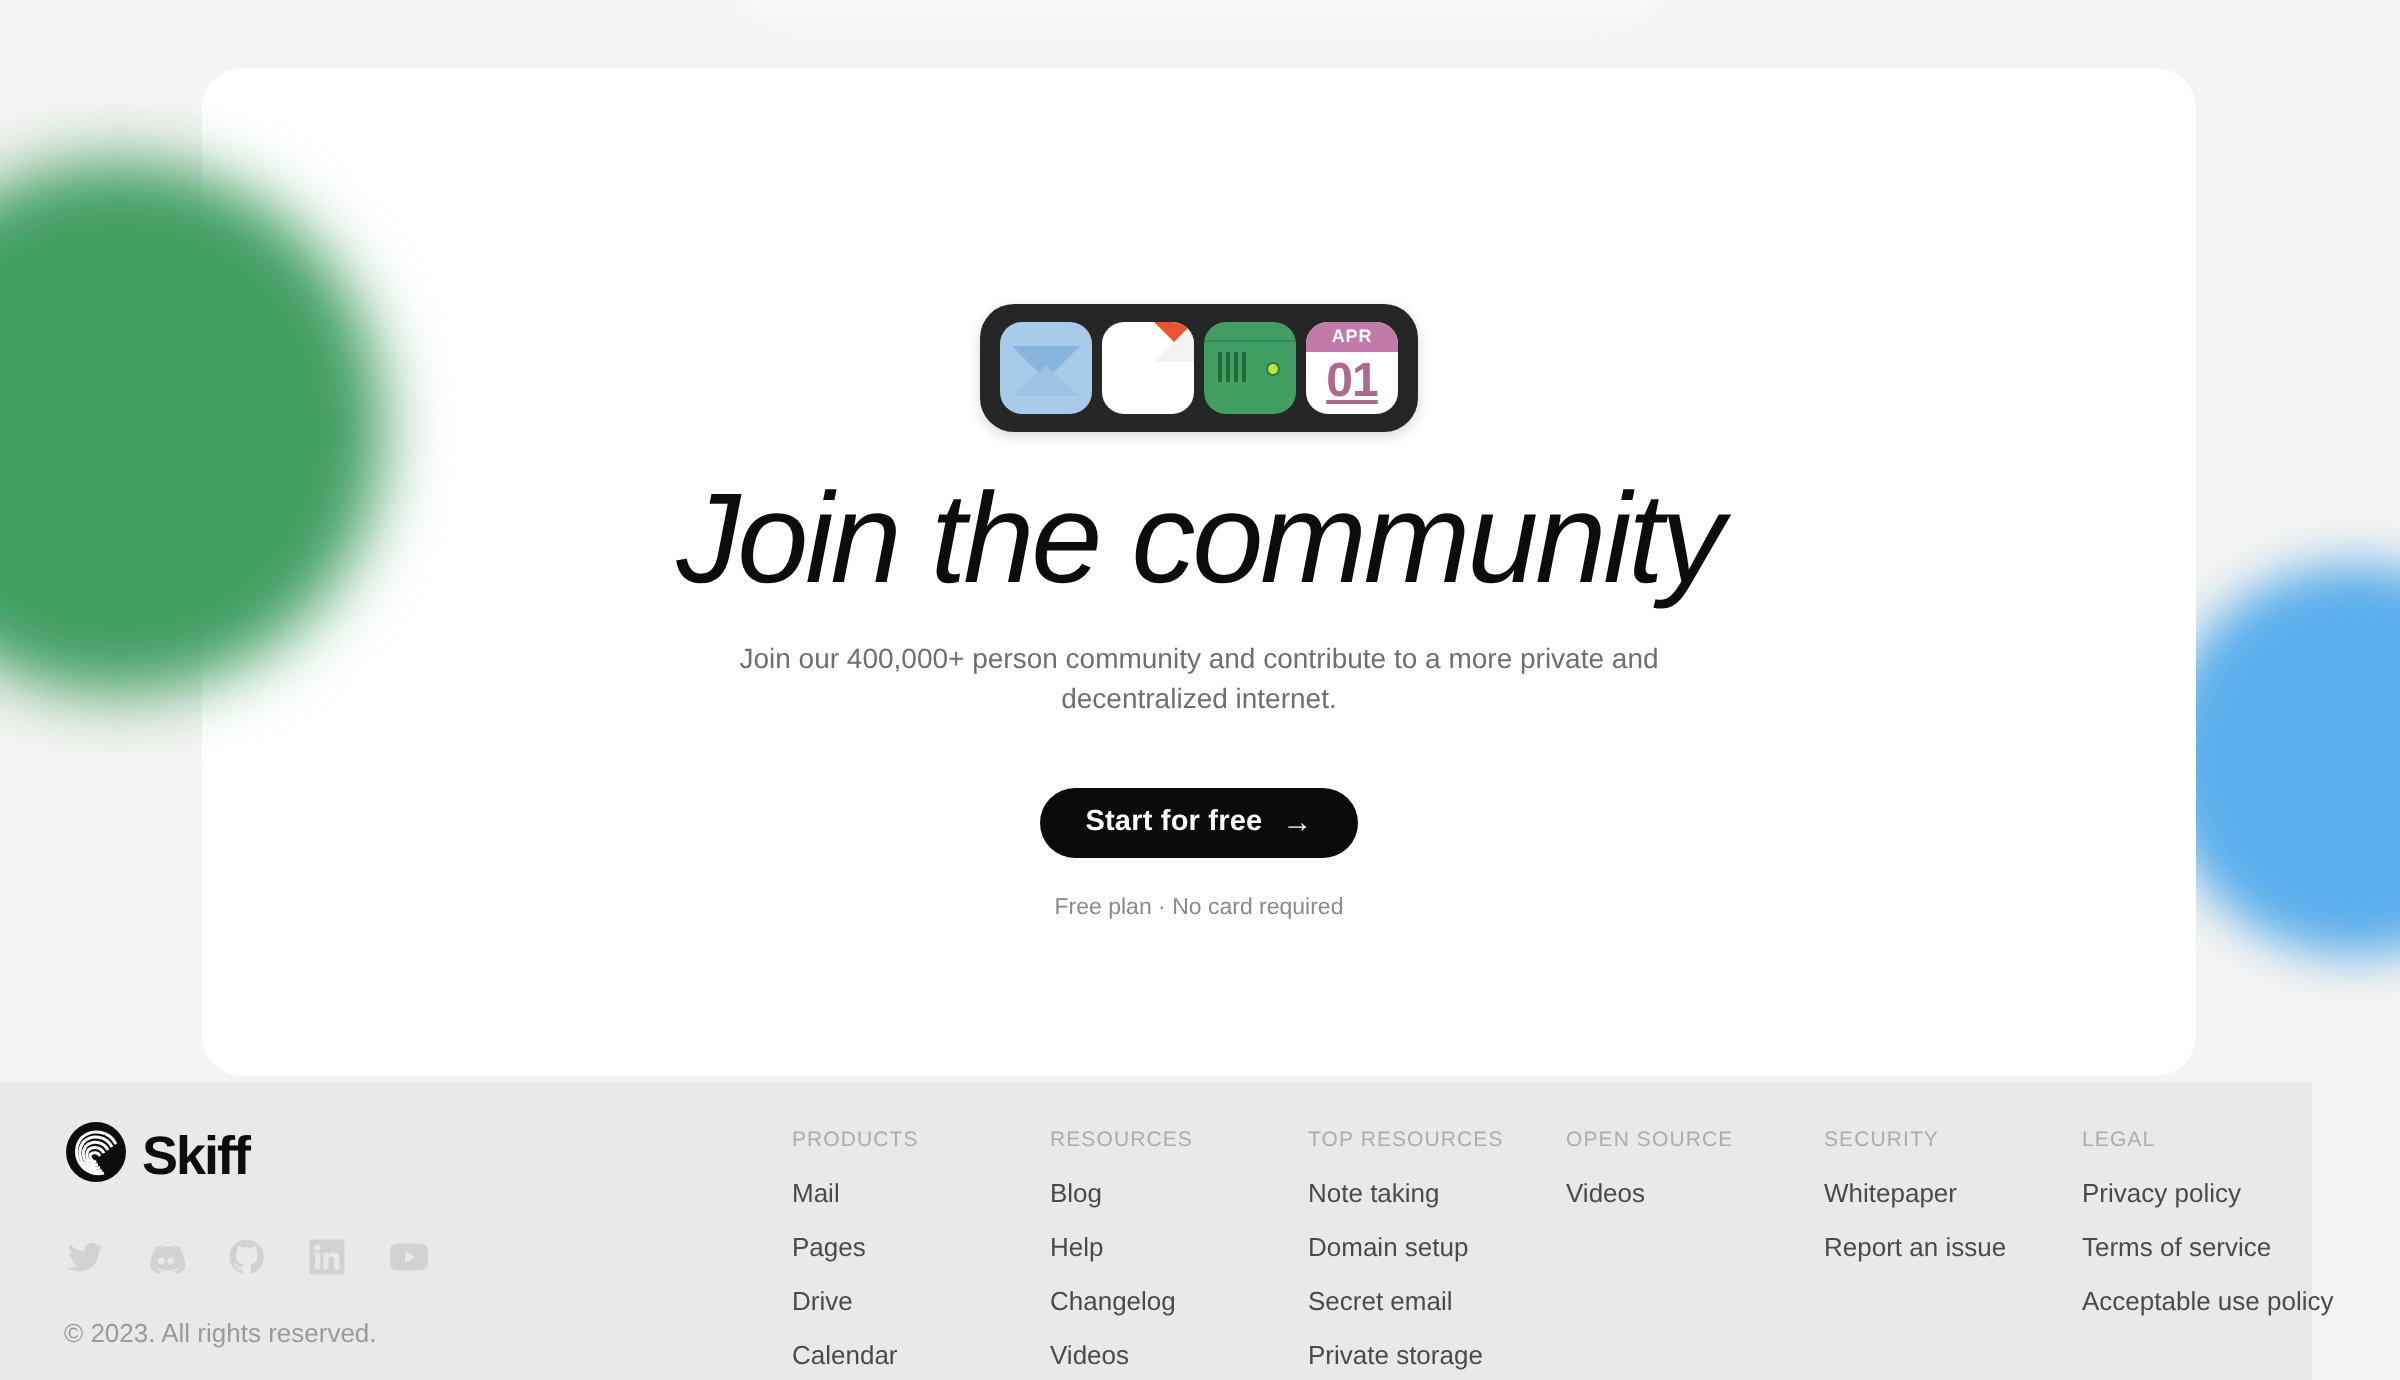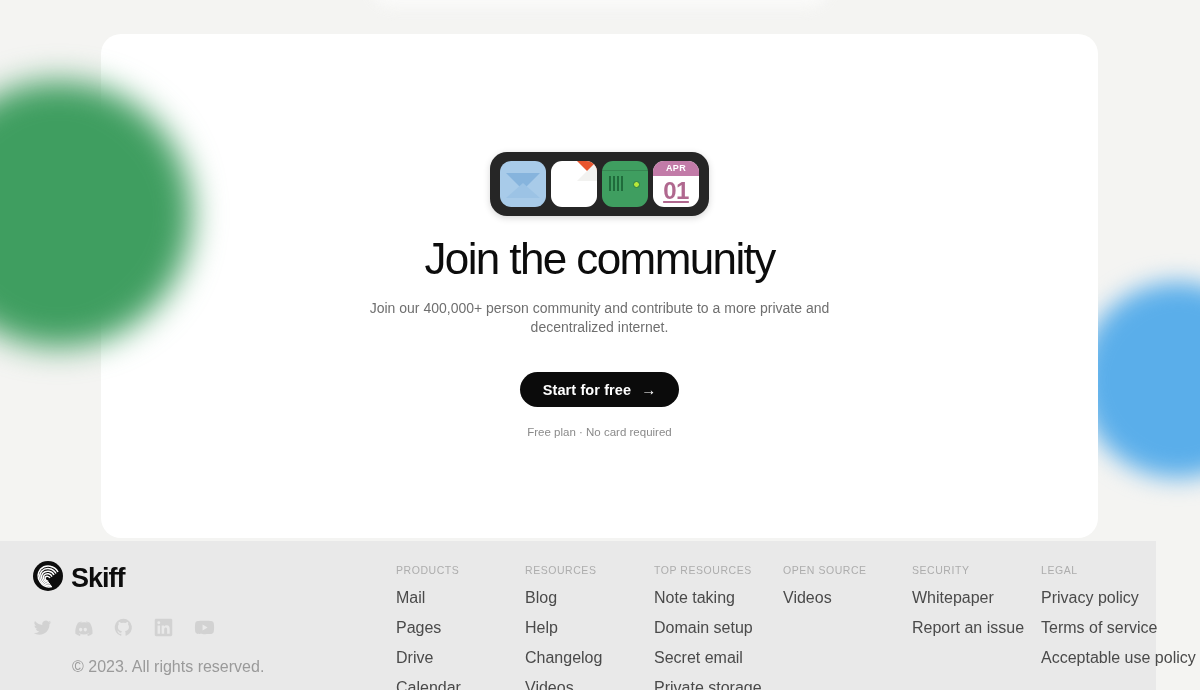--- a/index.html
+++ b/index.html
@@ -181,26 +181,27 @@
     color: #b0688f;
     font-size: 24px;
     font-weight: bold;
     letter-spacing: -.5px;
     text-decoration: underline;
   }
 
   
   .headline {
     margin-top: 19px;
-    font-size: 44px;
+    font-size: 64px;
     line-height: 1.08;
     font-weight: 400;
     letter-spacing: -1.6px;
     color: #0c0c0c;
     text-align: center;
+    font-style: italic;
   }
   .subhead {
     margin-top: 16px;
     font-size: 14px;
     line-height: 1.42;
     color: #6f6f6f;
     text-align: center;
     max-width: 480px;
   }
 
@@ -258,43 +259,42 @@
   }
   .socials {
     display: flex;
     align-items: center;
     gap: 19px;
     margin-top: 20px;
   }
   .socials svg { display: block; fill: #d2d2d2; }
   .copyright {
     margin-top: 19px;
-    font-size: 16px;
+    font-size: 13px;
     color: #9a9a9a;
-    margin-left: 40px;
   }
 
   .cols {
     position: absolute;
     left: 396px;
     top: 23px;
     display: flex;
   }
   .col { width: 129px; }
   .col:last-child { width: auto; }
   .col-title {
     font-size: 10.5px;
     letter-spacing: .55px;
     color: #adadad;
     margin-bottom: 13px;
     white-space: nowrap;
   }
   .col-link {
     display: block;
-    font-size: 16px;
+    font-size: 13px;
     color: #4a4a4a;
     margin-bottom: 12px;
     white-space: nowrap;
     cursor: pointer;
     text-decoration: none;
   }
 </style>
 </head>
 <body>
 

